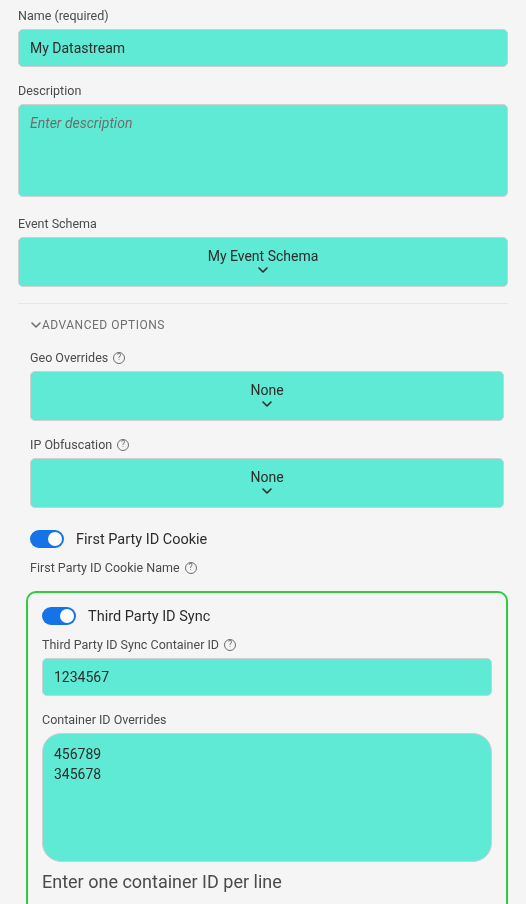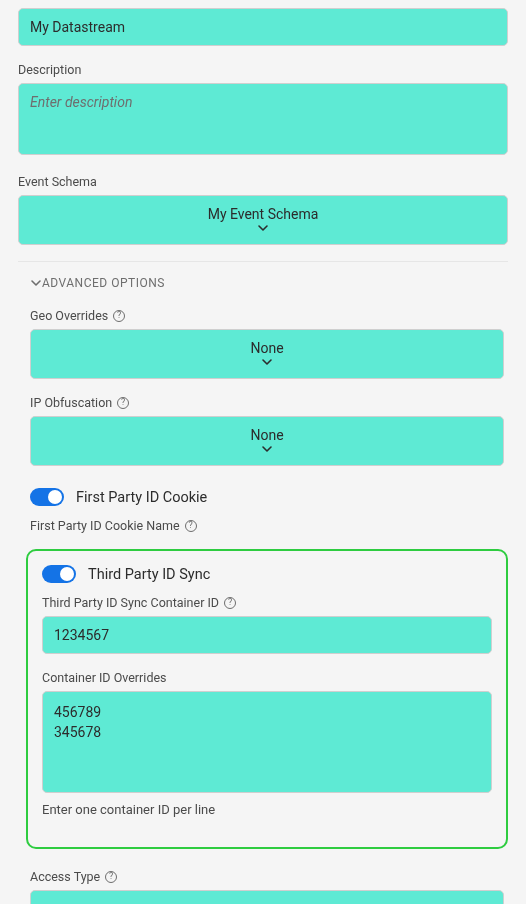--- a/index.html
+++ b/index.html
@@ -68,34 +68,35 @@
     }
     .toggle-label { font-size: 14.5px; color: #2c2c2c; }
     .highlight-box {
       border: 2.5px solid #2ecc40;
       border-radius: 10px;
       padding: 14px 14px 10px 14px;
       margin: 14px -4px 20px -4px;
     }
     .highlight-box .toggle-row { margin-top: 0; }
     .helper {
-      font-size: 13px; color: #4b4b4b; margin-top: 6px;
+      font-size: 18px; color: #4b4b4b; margin-top: 6px;
     }
     .info-icon {
       width: 12px; height: 12px; border: 1.2px solid #6e6e6e;
       border-radius: 50%; display: inline-flex; align-items: center; justify-content: center;
       font-size: 9px; color: #6e6e6e; line-height: 1; cursor: pointer;
     }
-    .textarea.tall { height: 72px; }
-    .textarea.overrides { height: 102px; line-height: 1.45; font-style: normal; }
+    .textarea.tall { height: 93px; }
+    .textarea.overrides { height: 129px; line-height: 1.45; font-style: normal; border-radius: 19px; }
   </style>
 </head>
 <body>
 
 <div class="field-group">
+  <div class="label">Name (required)</div>
   <input class="text-input" type="text" value="My Datastream" style="">
 </div>
 
 <div class="field-group">
   <div class="label">Description</div>
   <textarea class="textarea tall" placeholder="Enter description" style=""></textarea>
 </div>
 
 <div class="field-group">
   <div class="label">Event Schema</div>

